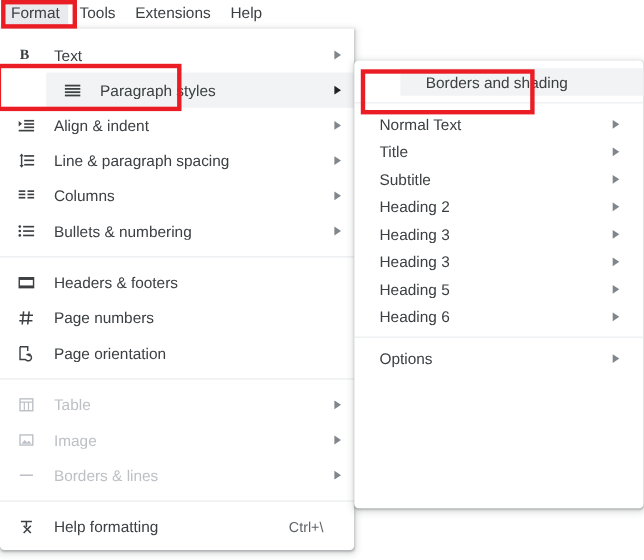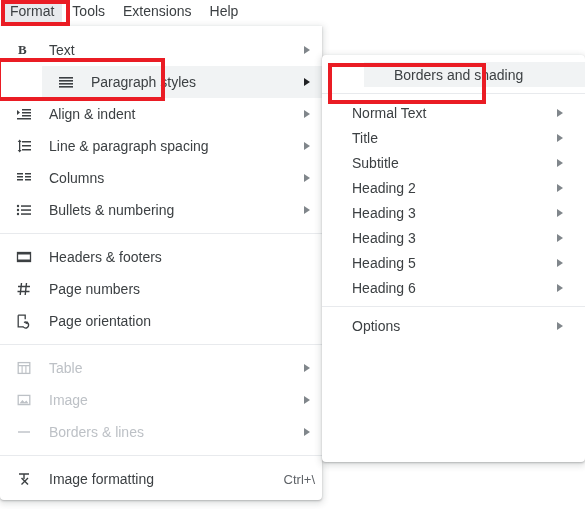--- a/index.html
+++ b/index.html
@@ -90,21 +90,21 @@
     margin-right: 15px;
   }
   .row-icon svg { display: block; }
   .row-label {
     flex: 1 1 auto;
     overflow: hidden;
   }
   .row-accel {
     color: #5f6368;
     font-size: 13px;
-    margin-right: 7px;
+    margin-right: 28px;
   }
   .caret {
     position: absolute;
     right: 12px;
     top: 50%;
     transform: translateY(-50%);
     width: 0; height: 0;
     border-top: 4px solid transparent;
     border-bottom: 4px solid transparent;
     border-left: 6px solid #80868b;
@@ -112,21 +112,21 @@
   .caret.dark { border-left-color: #202124; }
   .divider {
     height: 1px;
     background: #e8eaed;
     margin: 7px 0;
   }
 
   
   #submenu .menu-row {
     height: 24px;
-    padding-left: 30px;
+    padding-left: 23px;
     font-size: 14px;
   }
   #submenu .menu-row.tall {
     height: 25px;
   }
   #submenu .menu-row .caret { right: 22px; }
   #submenu .divider { margin: 6px 0; background: #e8eaed; }
 
   
   .redbox {
@@ -303,21 +303,21 @@
 
   <div class="divider"></div>
 
   <div class="menu-row">
     <span class="row-icon">
       <svg width="16" height="16" viewBox="0 0 16 16">
         <path d="M3 3 H13 M8 3 V8 M5.5 13.5 L12 7" stroke="#3c4043" stroke-width="1.4" fill="none"></path>
         <path d="M12 13.5 L5.5 7" stroke="#3c4043" stroke-width="1.4" fill="none"></path>
       </svg>
     </span>
-    <span class="row-label">Image formatting</span>
+    <span class="row-label">Help formatting</span>
     <span class="row-accel">Ctrl+\</span>
   </div>
 </div>
 
 <div class="menu-panel" id="submenu">
 
   <div class="menu-row hover tall">
     <span class="row-label">Borders and shading</span>
   </div>
 

